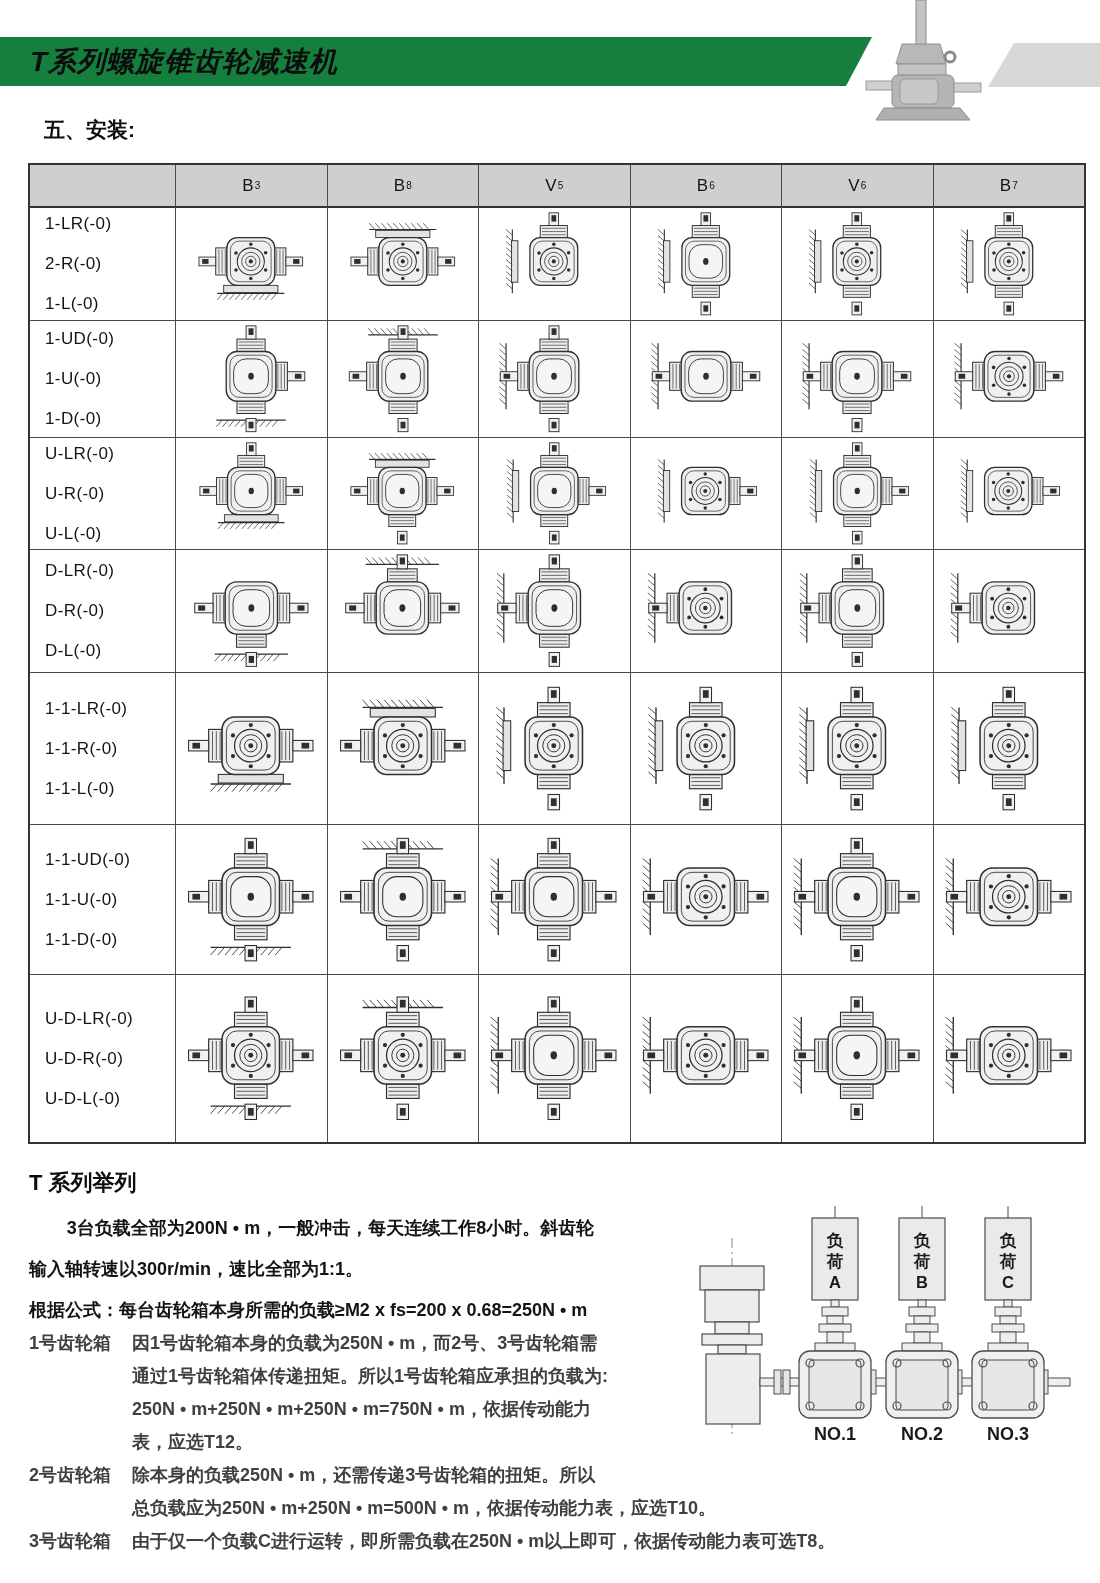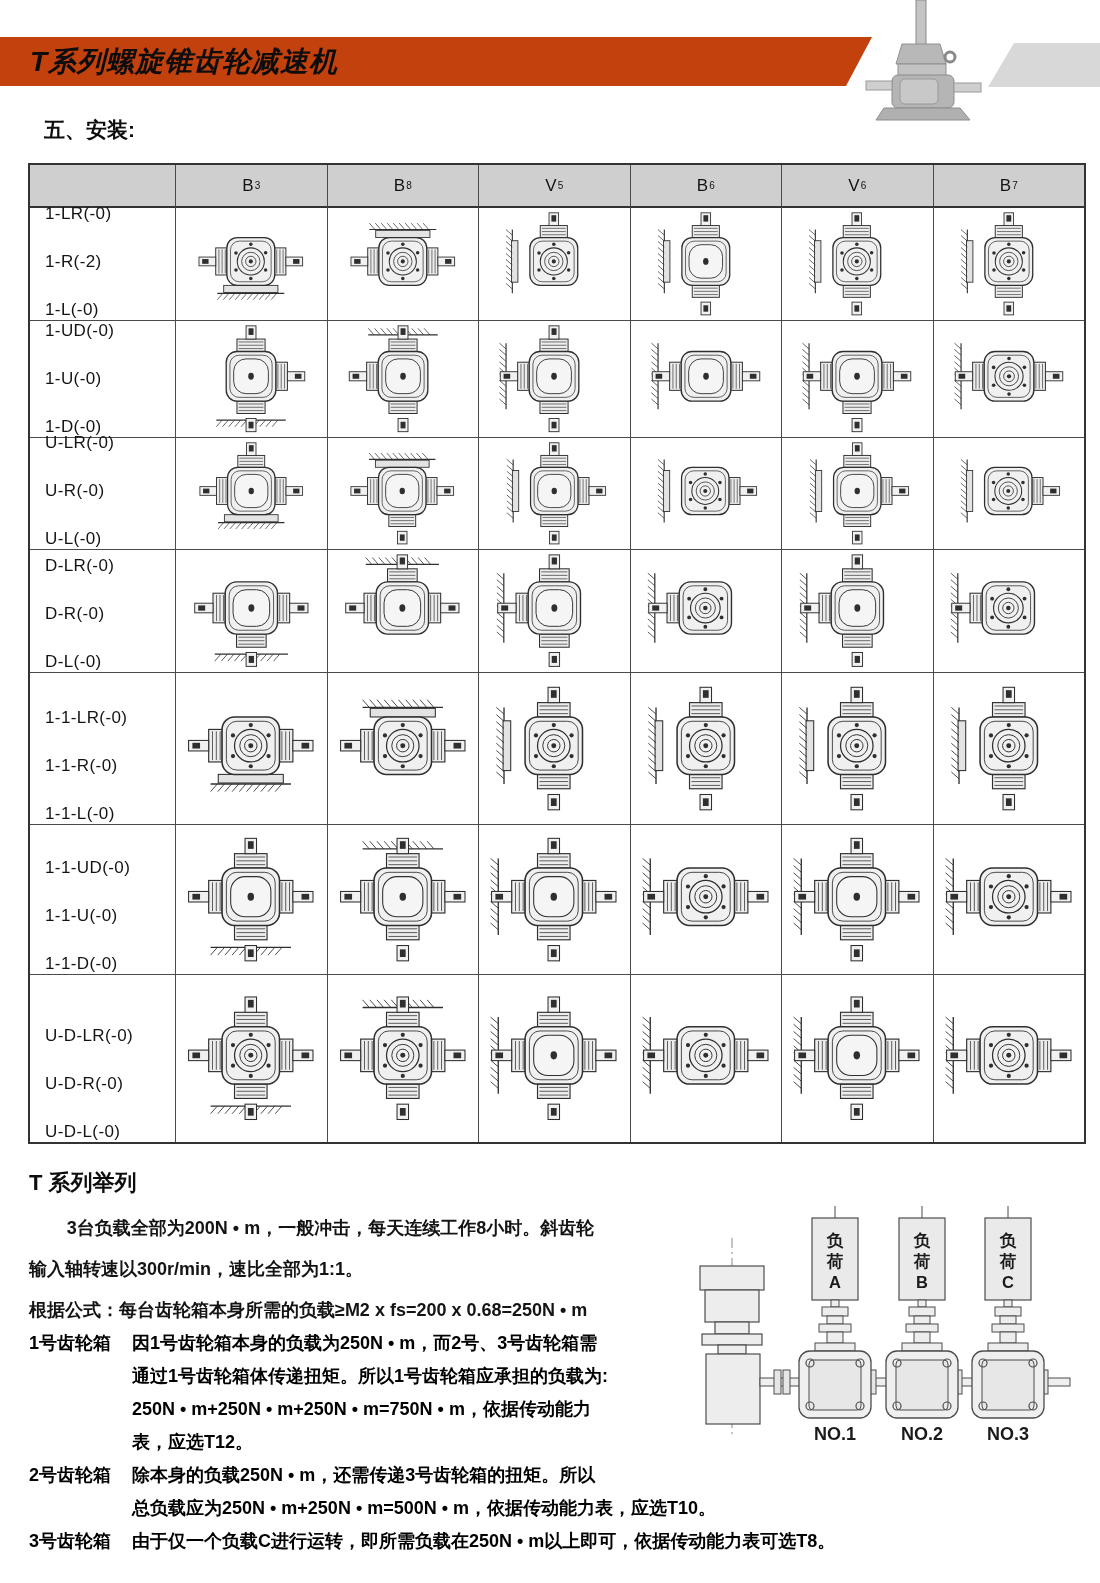--- a/index.html
+++ b/index.html
@@ -2,21 +2,21 @@
 <html><head>
 <meta charset="utf-8">
 <style>
   html,body{margin:0;padding:0;background:#ffffff;}
   .page{
     position:relative;width:1100px;height:1583px;background:#fff;overflow:hidden;
     font-family:"Liberation Sans","DejaVu Sans",sans-serif;color:#111;
   }
   
   .banner{
-    position:absolute;left:0;top:37px;width:872px;height:49px;background:#c2410c;
+    position:absolute;left:0;top:37px;width:872px;height:49px;background:#15803d;
     clip-path:polygon(0 0,100% 0,calc(100% - 26px) 100%,0 100%);
     display:flex;align-items:center;
   }
   .banner h1{
     margin:0;padding:0 0 0 30px;font-size:28px;font-weight:bold;font-style:italic;
     letter-spacing:1px;color:#0d0d0d;white-space:nowrap;
   }
   .banner-strip{
     position:absolute;left:988px;top:43px;width:112px;height:44px;background:#d8d8d8;
     clip-path:polygon(26px 0,100% 0,100% 100%,0 100%);
@@ -32,30 +32,30 @@
     grid-template-rows:41px 114px 117px 112px 123px 152px 150px 168px;
     border:2px solid #333;background:#fff;
   }
   .cell{border-left:1px solid #4a4a4a;border-top:1px solid #4a4a4a;min-width:0;min-height:0;}
   .cell.c0{border-left:none;}
   .cell.r0{border-top:none;}
   .cell.r1{border-top:2px solid #333;}
   .th{background:#cfcfcf;display:flex;align-items:center;justify-content:center;
       font-size:17px;color:#141414;}
   .th sub{font-size:10px;margin-left:1px;}
-  .label-cell{display:flex;flex-direction:column;justify-content:flex-end;gap:28px;
+  .label-cell{display:flex;flex-direction:column;justify-content:center;gap:20px;
       padding-left:15px;font-size:17px;letter-spacing:.4px;color:#141414;}
   .draw-cell{display:flex;align-items:center;justify-content:center;overflow:hidden;padding:2px;}
   .draw-cell svg{height:96%;max-width:98%;}
   
   .example{position:absolute;left:29px;top:1156px;width:1058px;}
   .example h3{margin:12px 0 14px 0;font-size:22px;font-weight:bold;color:#0d0d0d;}
   .iline{font-size:18px;line-height:33px;font-weight:600;white-space:nowrap;color:#141414;margin-top:8px;}
   .iline.indent{text-indent:2.1em;}
-  .item{display:flex;font-size:18px;line-height:33px;font-weight:600;color:#000000;}
+  .item{display:flex;font-size:18px;line-height:33px;font-weight:600;color:#404040;}
   .item .term{width:103px;flex:none;}
   .item .def{flex:1;}
   .item .dline{white-space:nowrap;}
   .load-diagram{position:absolute;left:660px;top:1188px;width:440px;height:272px;}
 </style>
 </head>
 <body>
 
 <div class="page">
 
@@ -99,21 +99,21 @@
       <div class="cell r0  th">
         <span>V</span>
         <sub>6</sub>
       </div>
       <div class="cell r0  th">
         <span>B</span>
         <sub>7</sub>
       </div>
       <div class="cell r1 c0 label-cell">
         <span>1-LR(-0)</span>
-        <span>1-R(-2)</span>
+        <span>2-R(-0)</span>
         <span>1-L(-0)</span>
       </div>
       <div class="cell r1  draw-cell">
         <svg viewBox="0 0 150 130" preserveAspectRatio="xMidYMid meet">
           <rect x="41" y="92" width="68" height="9" fill="#e3e3e3" stroke="#2f2f2f" stroke-width="1.1"></rect>
           <line x1="33" y1="102" x2="117" y2="102" stroke="#2f2f2f" stroke-width="1.4"></line>
           <line x1="40" y1="102" x2="33" y2="110" stroke="#2f2f2f" stroke-width="0.9"></line>
           <line x1="47.5" y1="102" x2="40.5" y2="110" stroke="#2f2f2f" stroke-width="0.9"></line>
           <line x1="55" y1="102" x2="48" y2="110" stroke="#2f2f2f" stroke-width="0.9"></line>
           <line x1="62.5" y1="102" x2="55.5" y2="110" stroke="#2f2f2f" stroke-width="0.9"></line>

